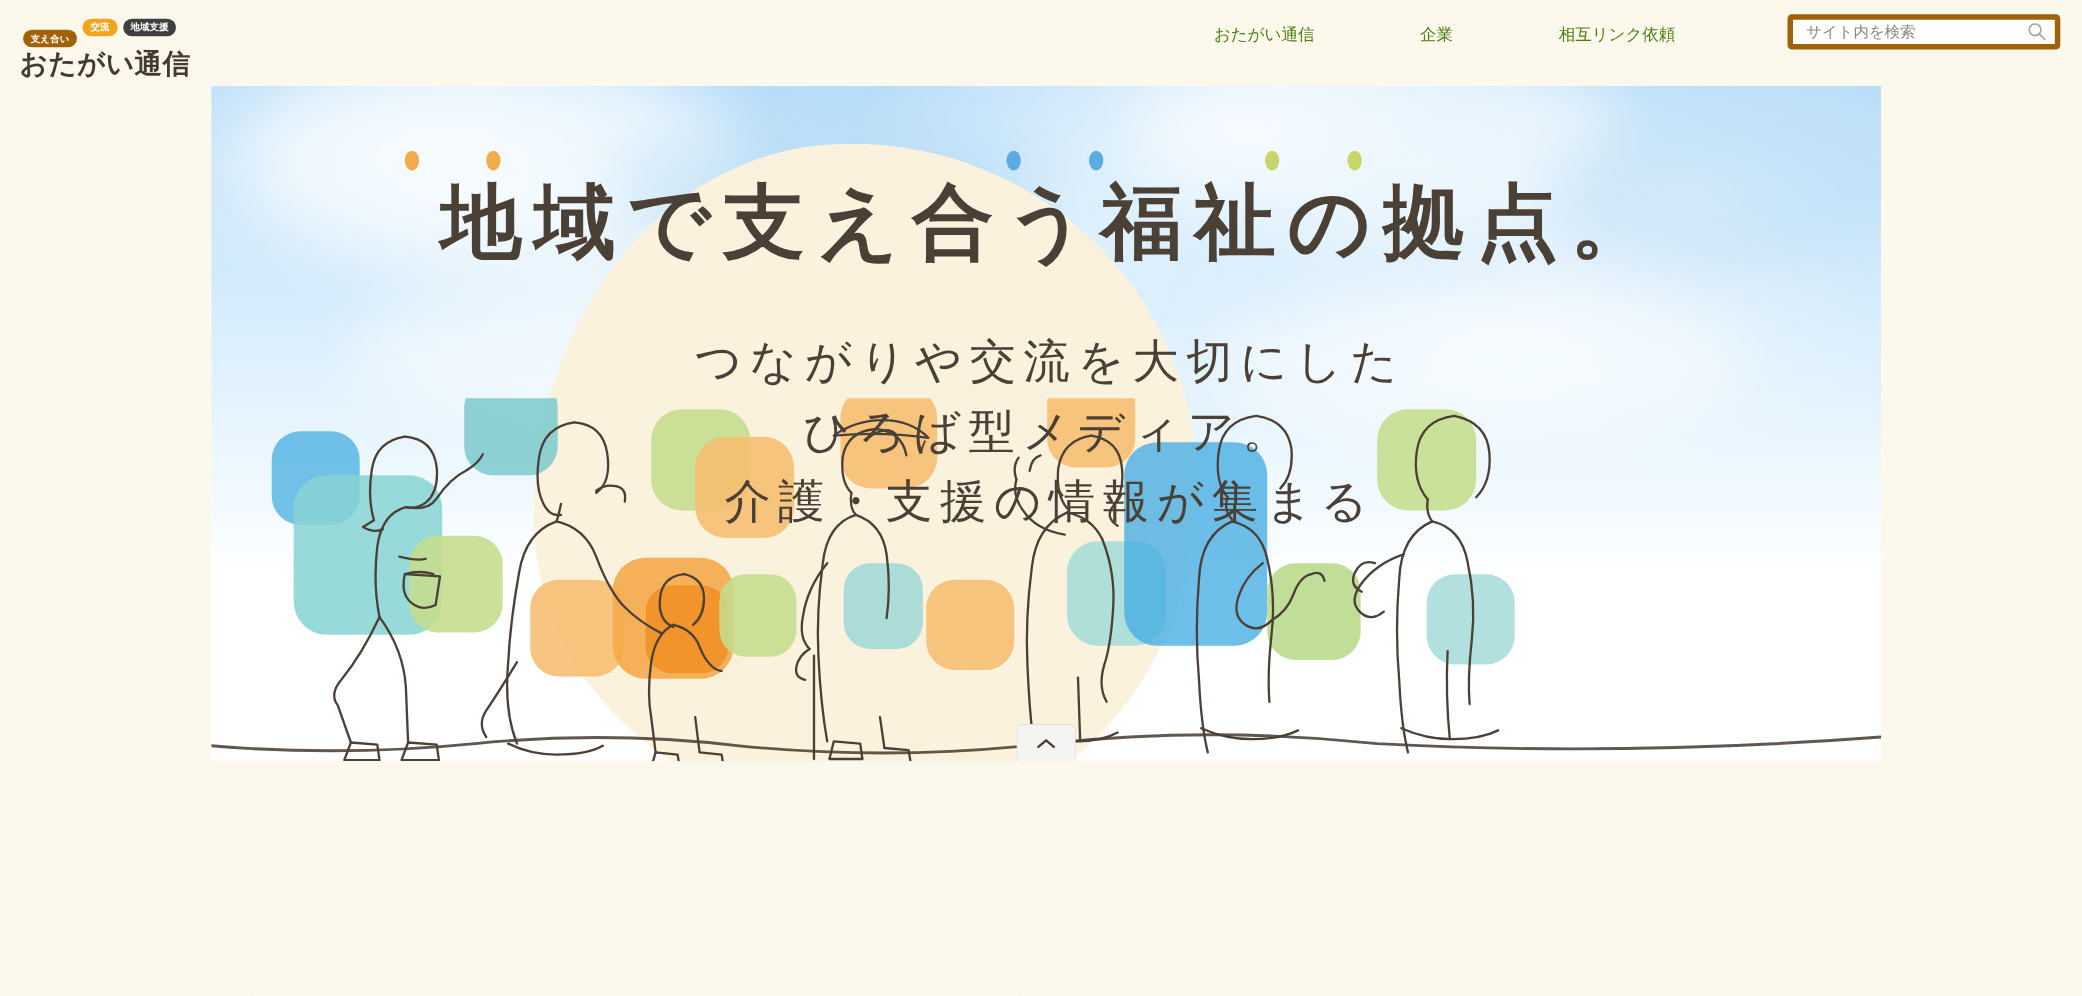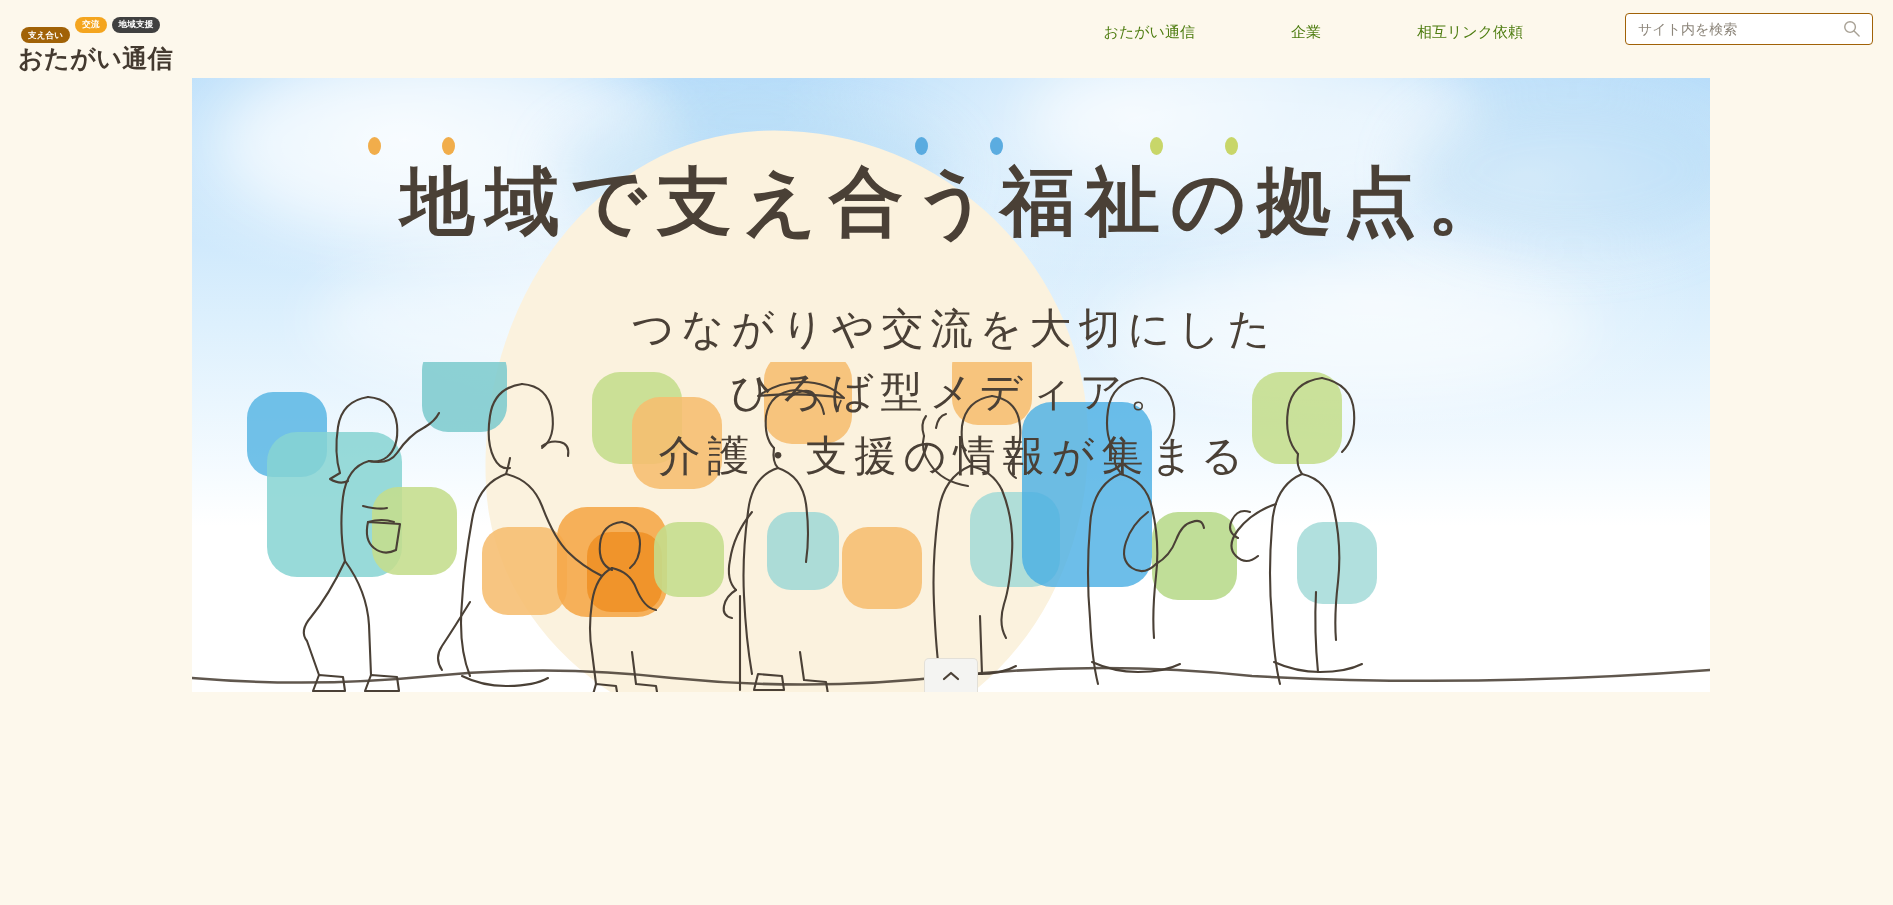--- a/index.html
+++ b/index.html
@@ -90,21 +90,21 @@
     position: absolute;
     right: 20px;
     top: 13px;
     width: 248px;
     height: 32px;
   }
 
   .search-box {
     width: 100%;
     height: 100%;
-    border: 1px solid #a16207;
+    border: 5px solid #a16207;
     border-radius: 4px;
     background: #ffffff;
     font-family: "Liberation Sans", "DejaVu Sans", sans-serif;
     font-size: 14px;
     color: #4a4036;
     padding: 0 38px 0 12px;
     outline: none;
   }
   .search-box::placeholder { color: #8d867b; }
 

